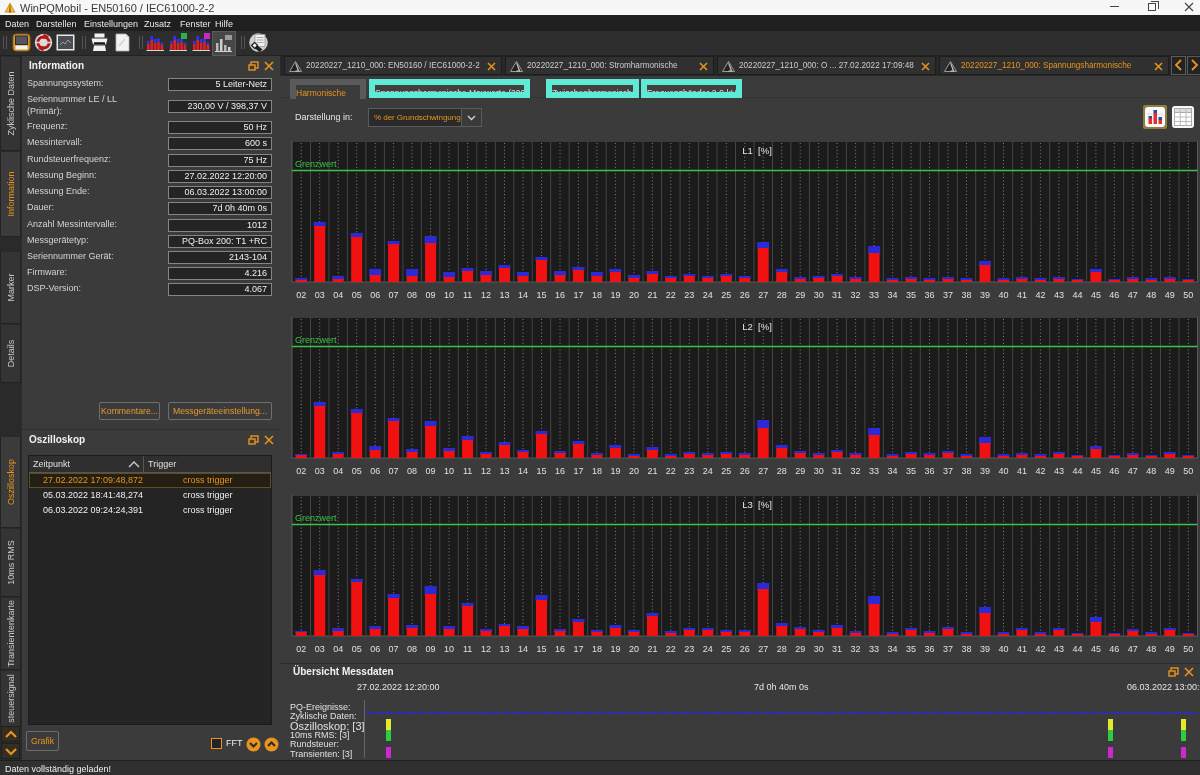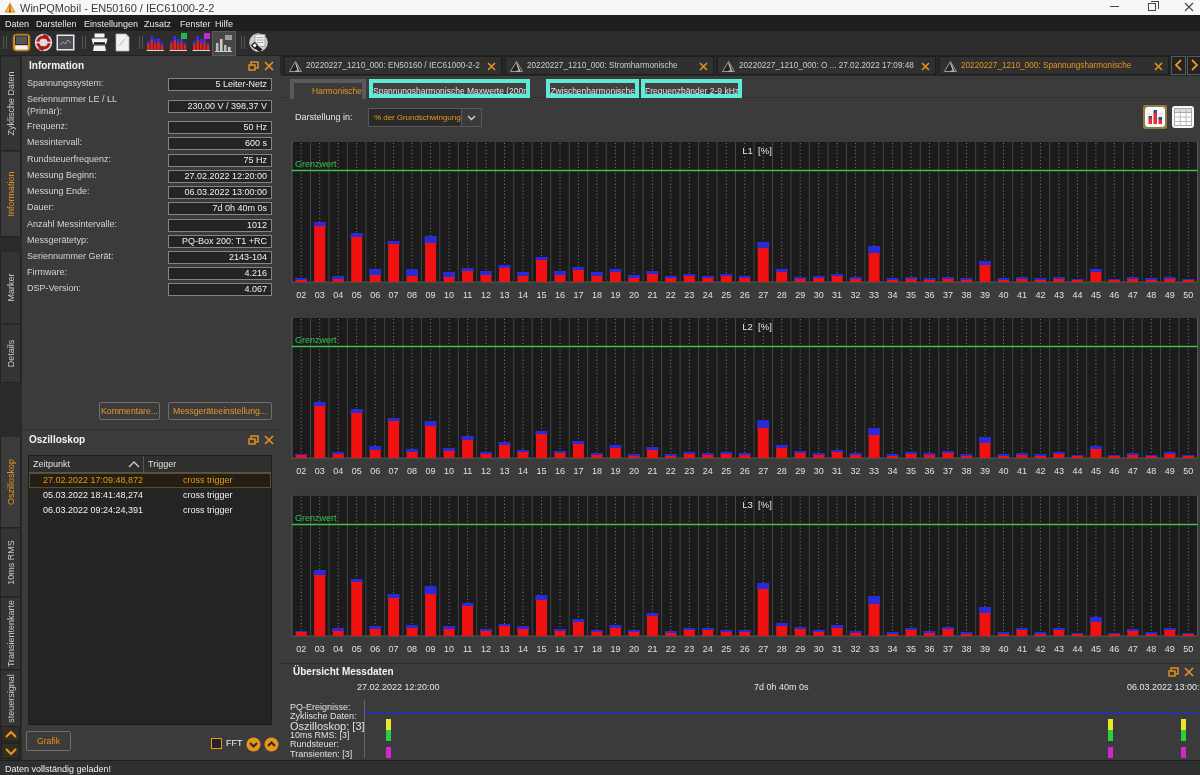--- a/index.html
+++ b/index.html
@@ -2,21 +2,21 @@
 <html><head><meta charset="utf-8"><style>
 *{margin:0;padding:0;box-sizing:border-box}
 html,body{width:1200px;height:775px;overflow:hidden;background:#3b3b3b;font-family:"Liberation Sans",sans-serif;font-size:9px;color:#e0e0e0}
 .ab{position:absolute}
 .vtab{position:absolute;transform:rotate(-90deg);transform-origin:0 0;text-align:center;color:#c8c8c8;background:#343434;border:1px solid #232323;border-right:none;line-height:20px;height:21px;font-size:9px}
 .vtab.act{background:#3b3b3b;color:#e8941e}
 .fldlab{position:absolute;color:#d4d4d4;left:27px}
 .fldbox{position:absolute;left:168px;width:104px;height:13px;background:#242424;border:1px solid #858585;color:#f0f0f0;text-align:right;padding-right:4px;line-height:11px;white-space:nowrap}
 .btn{position:absolute;background:#3b3b3b;border:1px solid #6e6e6e;border-radius:2px;color:#e6e6e6;text-align:center;font-size:8.7px;white-space:nowrap;overflow:hidden}
 .mtab{position:absolute;top:56px;height:19px;background:#303030;border:1px solid #1d1d1d;color:#cccccc;line-height:17px;white-space:nowrap;font-size:8.2px;overflow:hidden}
-.stab{position:absolute;top:79px;height:19px;background:#404040;border:4px solid #5eead4;color:#e2e2e2;line-height:17px;text-align:right;white-space:nowrap;overflow:hidden;font-size:8.5px}
+.stab{position:absolute;top:79px;height:19px;background:#404040;border:6px solid #5eead4;color:#e2e2e2;line-height:17px;text-align:left;white-space:nowrap;overflow:hidden;font-size:8.5px}
 </style></head><body>
 <div class="ab" style="left:0;top:0;width:1200px;height:15px;background:#f7f7f7"></div>
 <svg class="ab" style="left:4px;top:2px" width="12" height="11">
     <polygon points="6,0.5 11.5,10.5 0.5,10.5" fill="#d8920f"></polygon>
     <polygon points="6,2.8 9.8,9.6 2.2,9.6" fill="#f2c063"></polygon>
     <polygon points="6,0.5 7.2,10.5 4.8,10.5" fill="#9c6a06"></polygon>
   </svg>
 <div class="ab" style="left:20px;top:2px;color:#3a3a3a;font-size:11px">WinPQMobil - EN50160 / IEC61000-2-2</div>
 <div class="ab" style="left:1110px;top:6px;width:9px;height:1px;background:#444"></div>
 <div class="ab" style="left:1148px;top:3px;width:8px;height:8px;border:1px solid #444"></div>
@@ -200,21 +200,21 @@
     <polyline points="1,6 6,1 11,6" stroke="#ccc" stroke-width="1.4" fill="none"></polyline>
   </svg>
 <div class="ab" style="left:148px;top:459px;color:#e0e0e0">Trigger</div>
 <div class="ab" style="left:29px;top:473px;width:242px;height:15px;background:#241f12;border:1px solid #5c4e28"></div>
 <div class="ab" style="left:43px;top:475px;color:#e8941e">27.02.2022 17:09:48,872</div>
 <div class="ab" style="left:183px;top:475px;color:#e8941e">cross trigger</div>
 <div class="ab" style="left:43px;top:490px;color:#f0f0f0">05.03.2022 18:41:48,274</div>
 <div class="ab" style="left:183px;top:490px;color:#f0f0f0">cross trigger</div>
 <div class="ab" style="left:43px;top:505px;color:#f0f0f0">06.03.2022 09:24:24,391</div>
 <div class="ab" style="left:183px;top:505px;color:#f0f0f0">cross trigger</div>
-<div class="btn" style="left:26px;top:731px;width:45px;height:20px;line-height:18px;color:#e8941e">Grafik</div>
+<div class="btn" style="left:26px;top:731px;width:33px;height:20px;line-height:18px;color:#e8941e">Grafik</div>
 <div class="ab" style="left:211px;top:738px;width:11px;height:11px;border:1.5px solid #e8941e;background:#242424"></div>
 <div class="ab" style="left:226px;top:738px;color:#f0f0f0">FFT</div>
 <svg class="ab" style="left:246px;top:737px" width="15" height="15">
     <circle cx="7.5" cy="7.5" r="7" fill="#e8941e"></circle>
     <polyline points="4,6 7.5,9.5 11,6" stroke="#2d2d2d" stroke-width="2.2" fill="none"></polyline>
   </svg>
 <svg class="ab" style="left:264px;top:737px" width="15" height="15">
     <circle cx="7.5" cy="7.5" r="7" fill="#e8941e"></circle>
     <polyline points="4,9 7.5,5.5 11,9" stroke="#2d2d2d" stroke-width="2.2" fill="none"></polyline>
   </svg>

